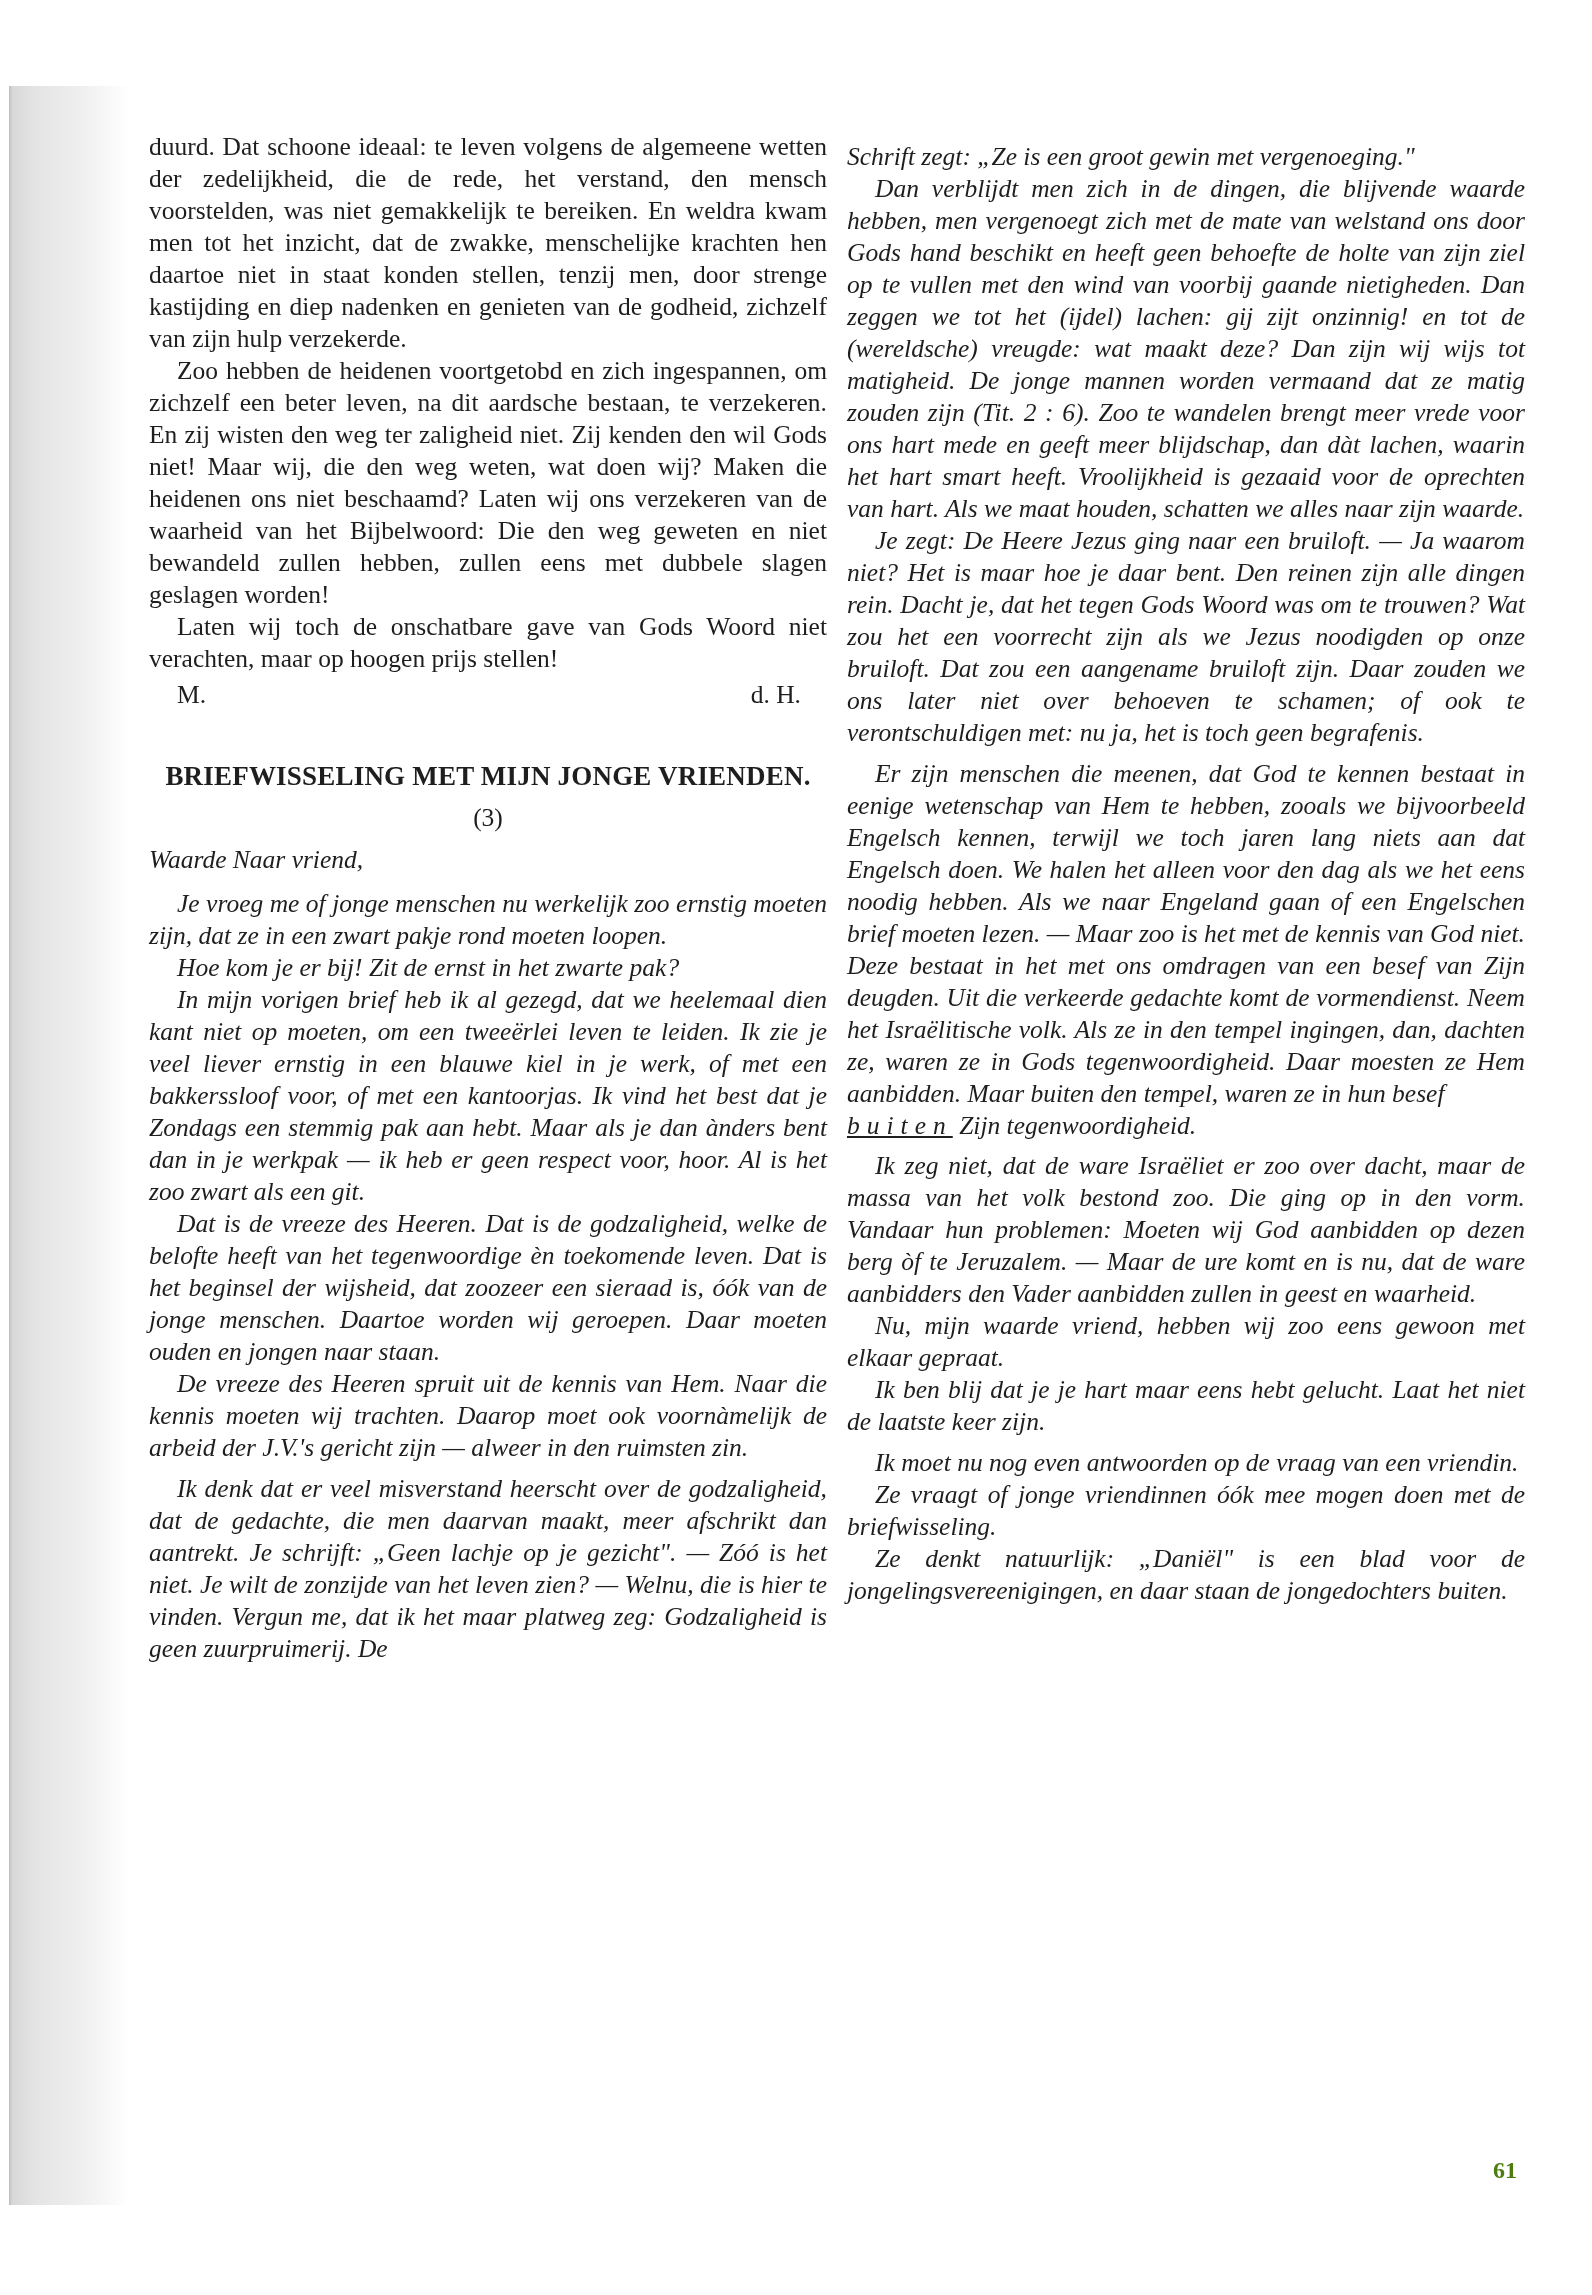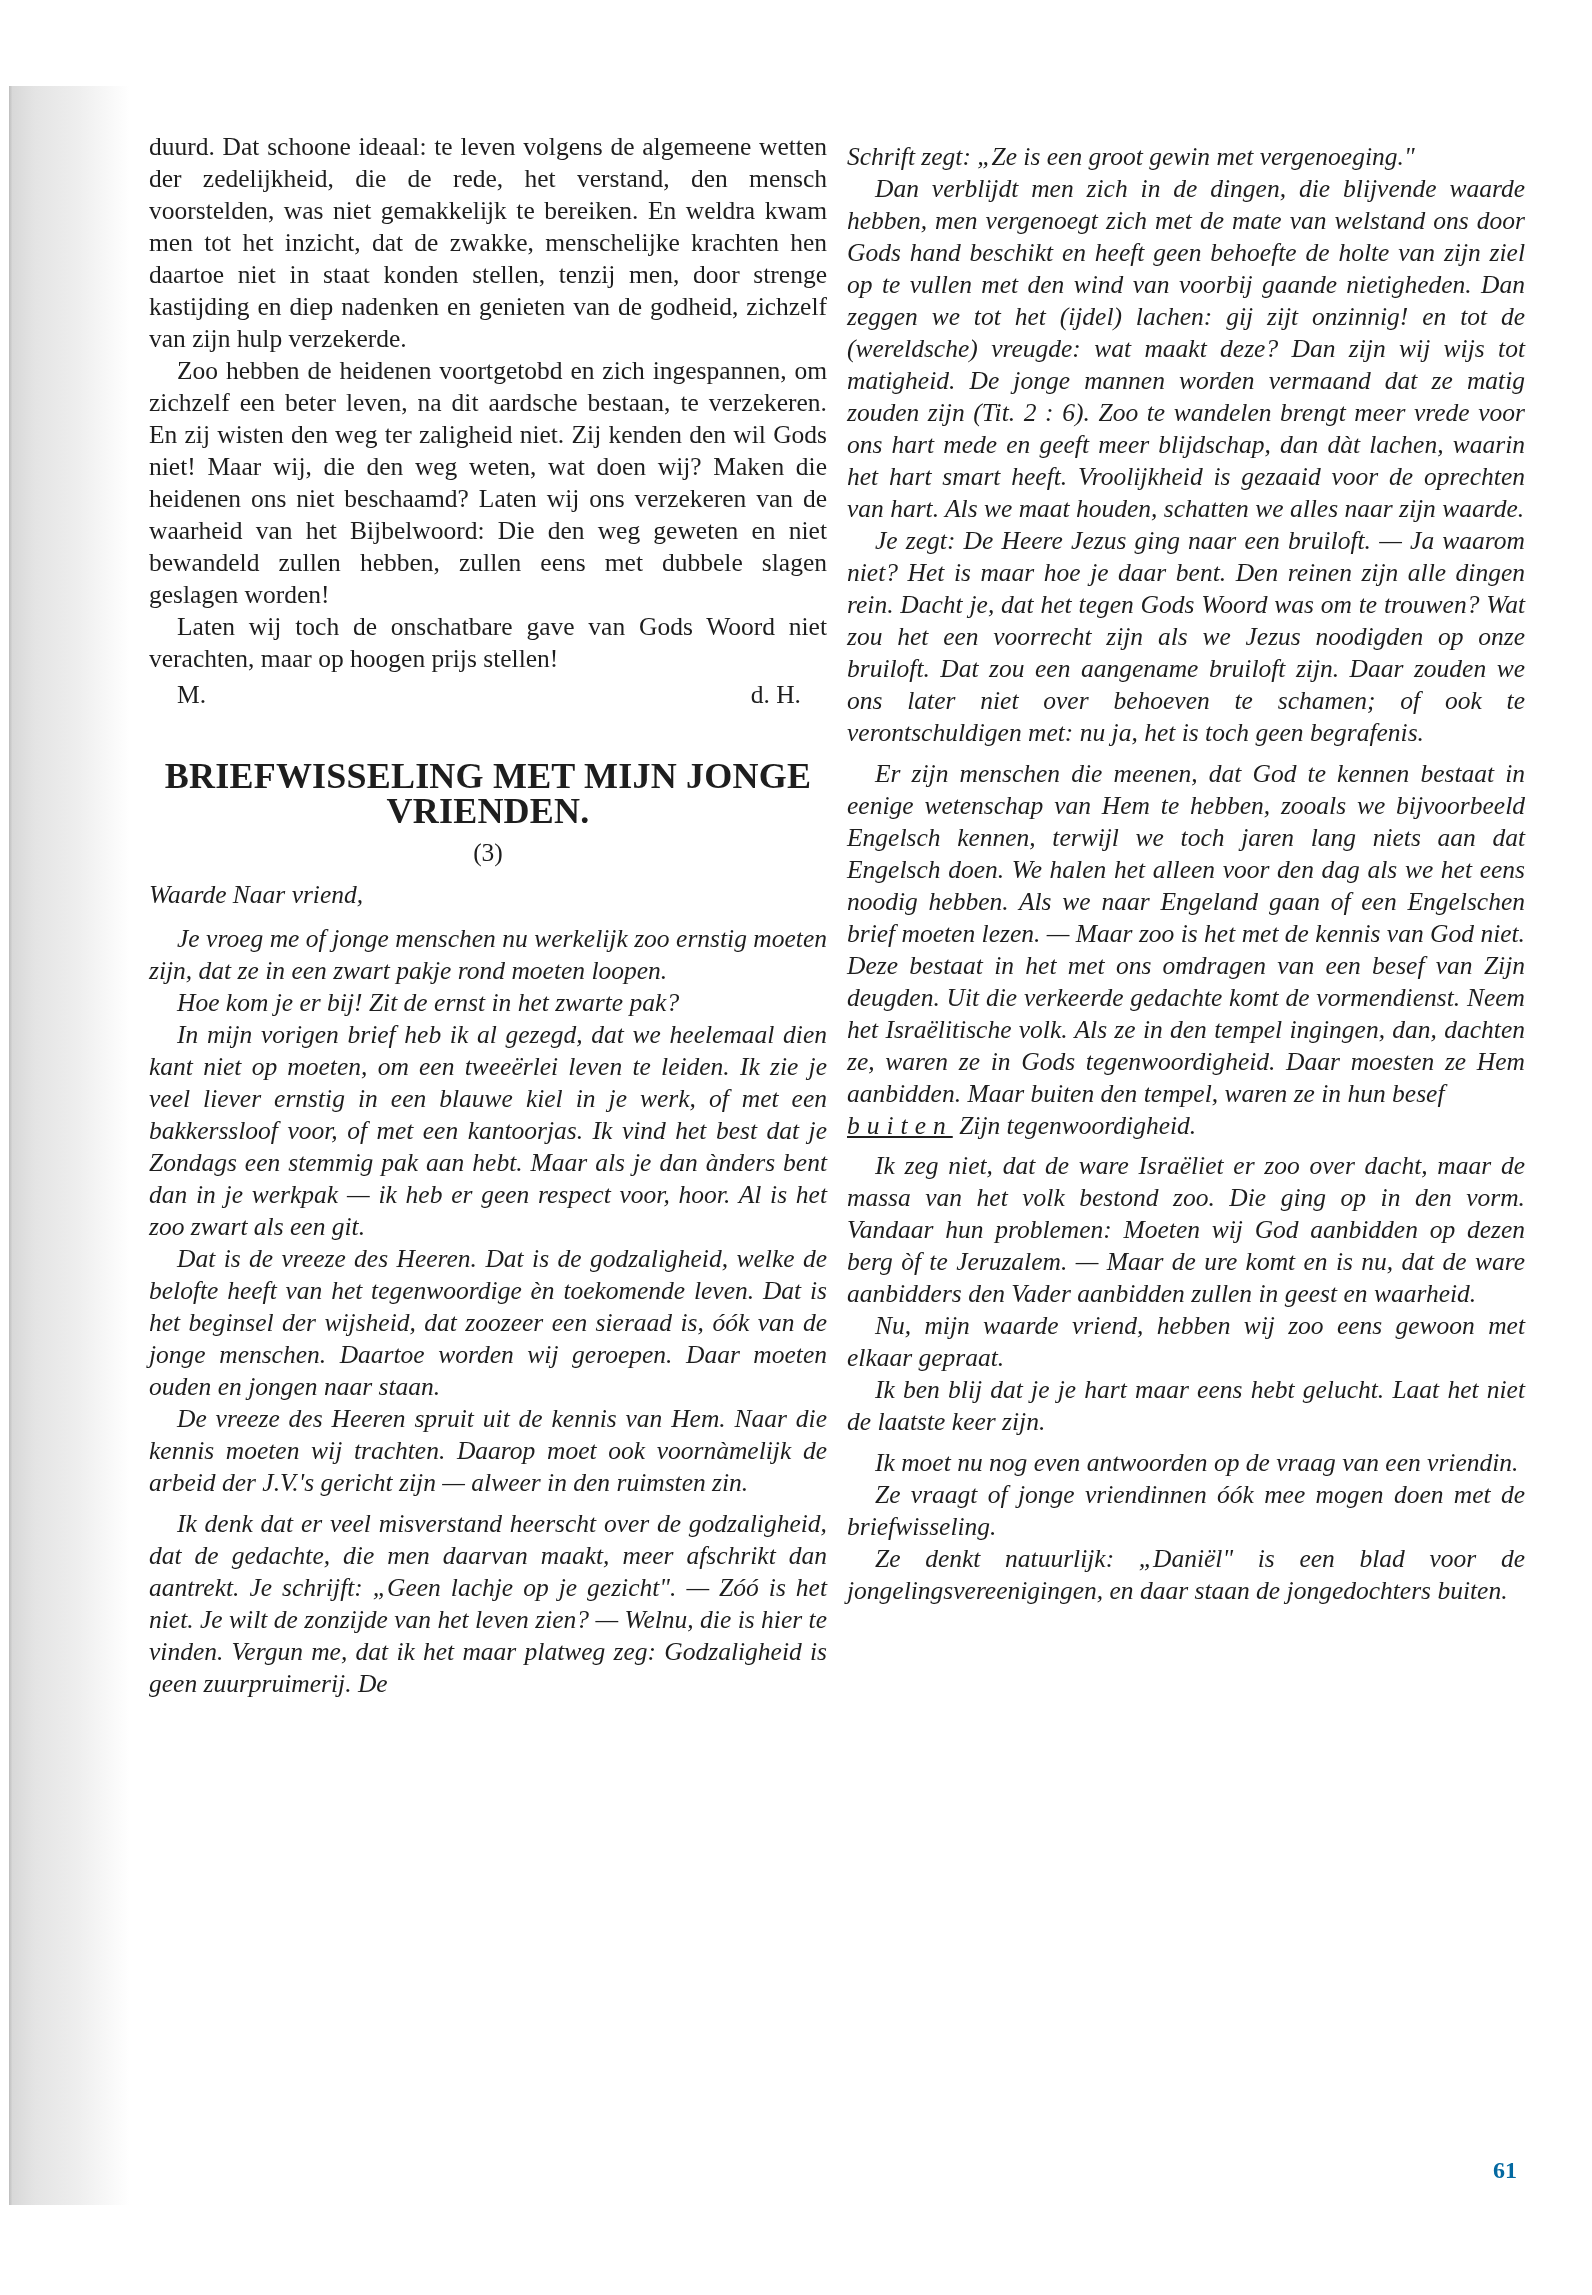--- a/index.html
+++ b/index.html
@@ -17,28 +17,28 @@
     font-size: 25.5px; line-height: 32px; text-align: justify; hyphens: manual;
   }
   .col.left { left: 149px; }
   .col.right { left: 847px; top: 131px; }
   .col p { margin: 0; text-indent: 0; }
   .col p.ind { text-indent: 28px; }
   .it { font-style: italic; margin-top: 10px; }
   .gap { margin-top: 8.6px !important; }
   .sig { display: flex; justify-content: space-between; padding: 0 26px 0 28px; margin: 3.5px 0 0 0; }
   .heading {
-    text-align: center; font-weight: bold; font-size: 36px; line-height: 35px;
+    text-align: center; font-weight: bold; font-size: 27px; line-height: 35px;
     margin: 48px 0 0 0; letter-spacing: 0.2px;
   }
   .num { text-align: center; margin: 8.6px 0 10.4px 0; }
   .salute { margin: 0 0 12px 0 !important; }
   .spaced { letter-spacing: 7px; text-decoration: underline; }
   .pagenum {
-    position: absolute; left: 1493px; top: 2157px; font-size: 24px; font-weight: bold; color: #0369a1;
+    position: absolute; left: 1493px; top: 2157px; font-size: 24px; font-weight: bold; color: #4d7c0f;
   }
 </style>
 </head>
 <body>
 
 <div class="gutter"></div>
 
 <div class="col left">
   <p>duurd. Dat schoone ideaal: te leven volgens de algemeene wetten der zedelijkheid, die de rede, het verstand, den mensch voorstelden, was niet gemakkelijk te bereiken. En weldra kwam men tot het inzicht, dat de zwakke, menschelijke krachten hen daartoe niet in staat konden stellen, tenzij men, door strenge kastijding en diep nadenken en genieten van de godheid, zichzelf van zijn hulp verzekerde.</p>
   <p class="ind">Zoo hebben de heidenen voortgetobd en zich ingespannen, om zichzelf een beter leven, na dit aardsche bestaan, te verzekeren. En zij wisten den weg ter zaligheid niet. Zij kenden den wil Gods niet! Maar wij, die den weg weten, wat doen wij? Maken die heidenen ons niet beschaamd? Laten wij ons verzekeren van de waarheid van het Bijbelwoord: Die den weg geweten en niet bewandeld zullen hebben, zullen eens met dubbele slagen geslagen worden!</p>

